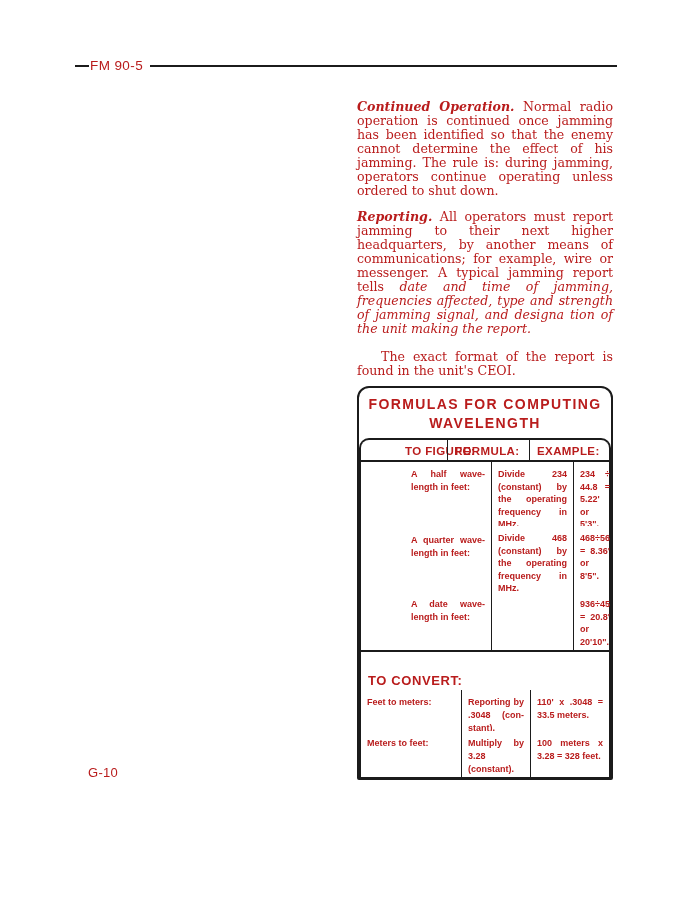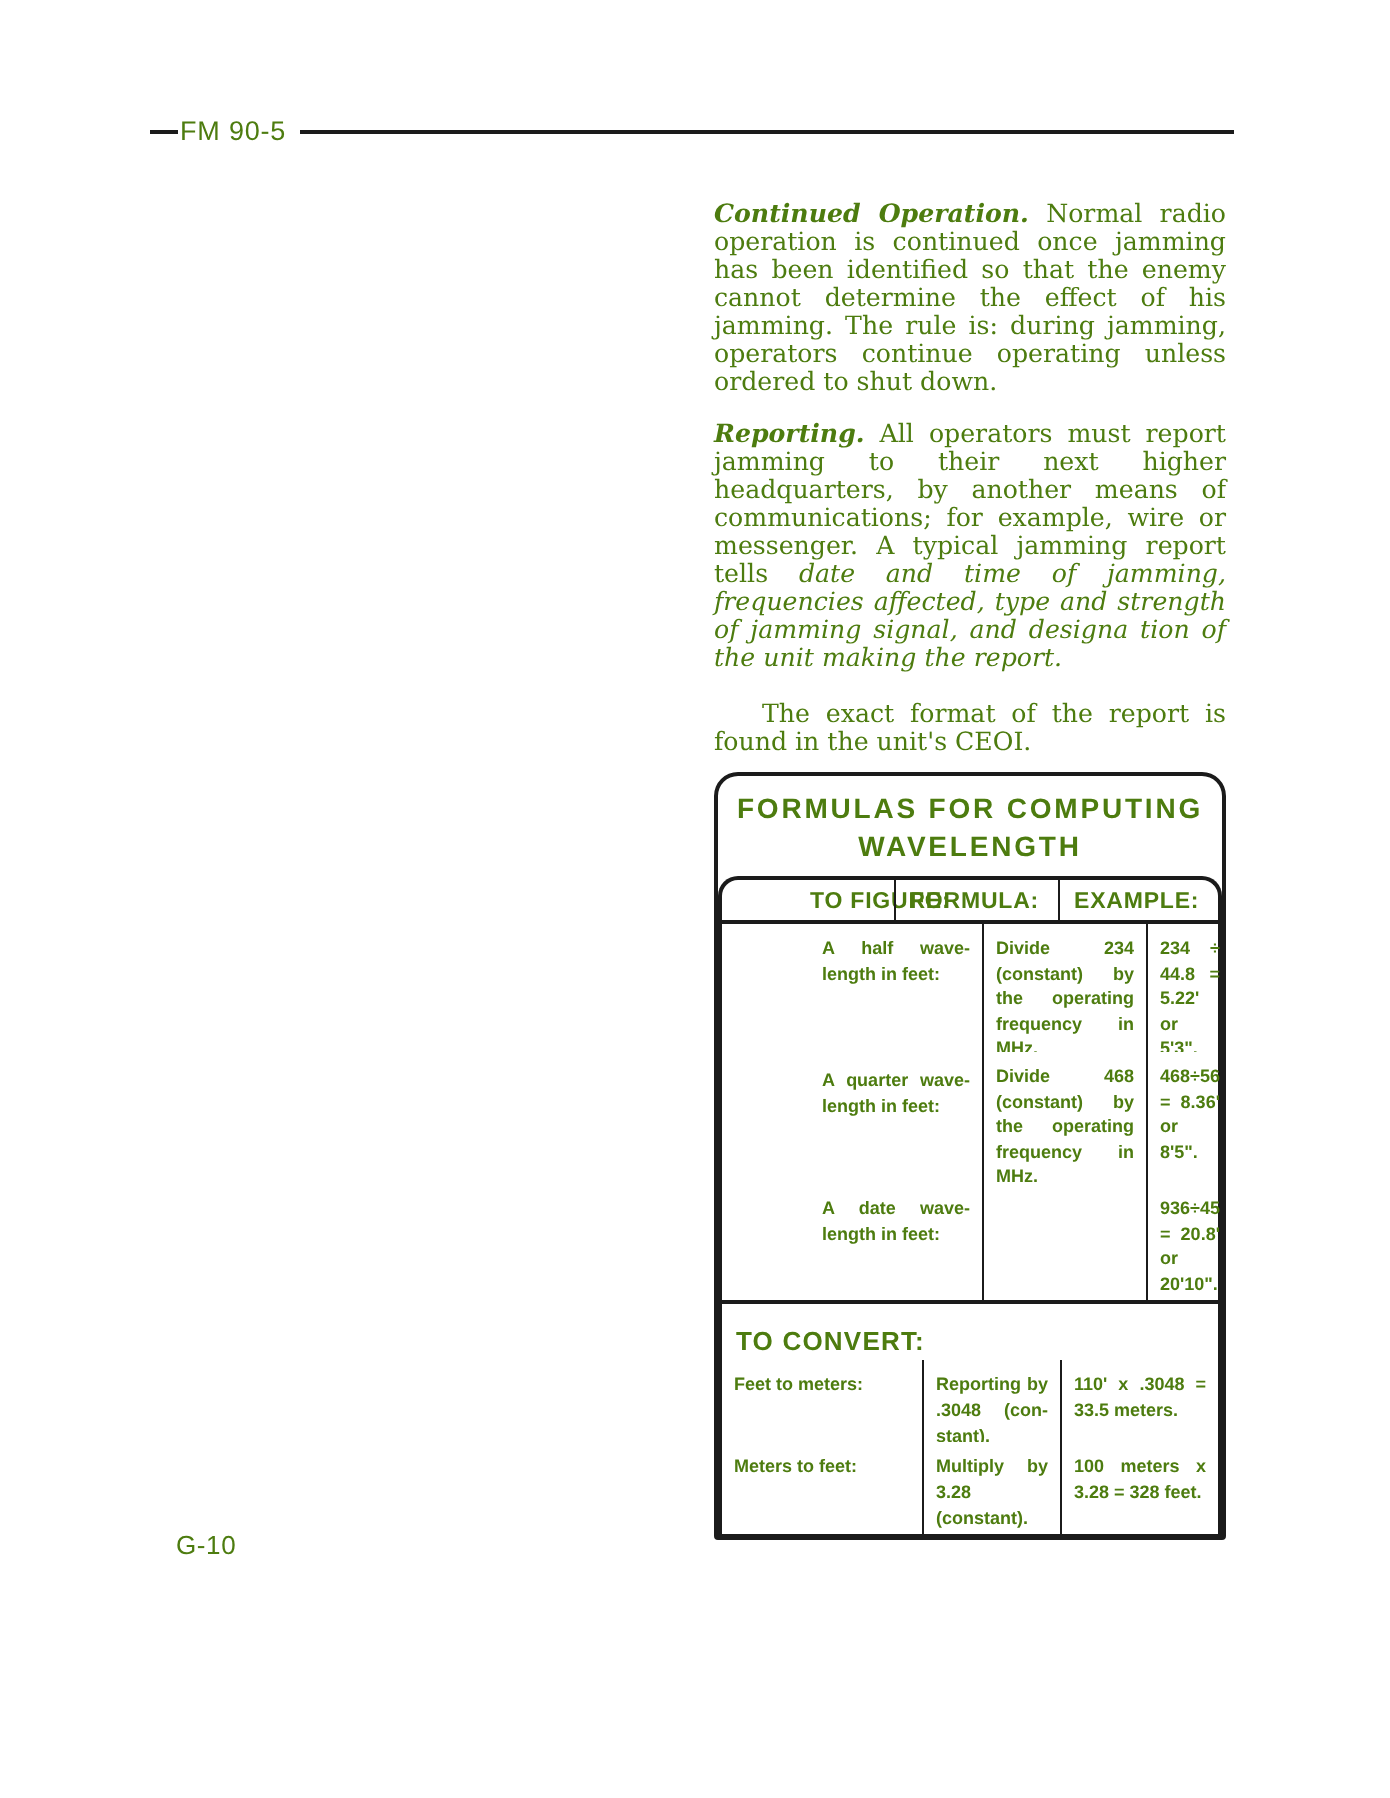--- a/index.html
+++ b/index.html
@@ -1,18 +1,18 @@
 <!DOCTYPE html>
 <html><head>
 <meta charset="utf-8">
 <style>
   html,body{margin:0;padding:0;background:#ffffff;}
   .page{
     position:relative;width:617px;height:899px;background:#ffffff;
-    color:#4d7c0f;overflow:hidden;
+    color:#b91c1c;overflow:hidden;
     font-family:"Liberation Sans",sans-serif;
     text-decoration:underline;
   }
   
   .page-header{
     position:absolute;left:75px;top:58px;width:546px;
     display:flex;align-items:center;
   }
   .hdr-dash{width:14px;height:2px;background:#1b1b1b;flex:none;}
   .hdr-label{
@@ -54,21 +54,21 @@
   .cw1{width:100px;flex:none;}
   .cw2{width:70px;flex:none;border-left:1.5px solid #1b1b1b;border-right:1.5px solid #1b1b1b;box-sizing:border-box;}
   .cell{
     box-sizing:border-box;font-weight:bold;font-size:9px;line-height:12.6px;
     text-align:justify;padding:6px 6px 2px 6px;overflow:hidden;
   }
   .rh1{height:64px;}
   .rh2{height:66px;}
   .convert-rule{border-top:2px solid #1b1b1b;}
   .convert-head{
-    font-weight:bold;font-size:13px;letter-spacing:.6px;padding:11px 6px 2px 7px;
+    font-weight:bold;font-size:13px;letter-spacing:.6px;padding:21px 6px 2px 7px;
   }
   .crh1{height:41px;}
   
   .page-footer{position:absolute;left:88px;top:765px;font-size:13px;letter-spacing:.3px;text-align:center;}
 </style>
 </head>
 <body>
 
 <div class="page">
 

